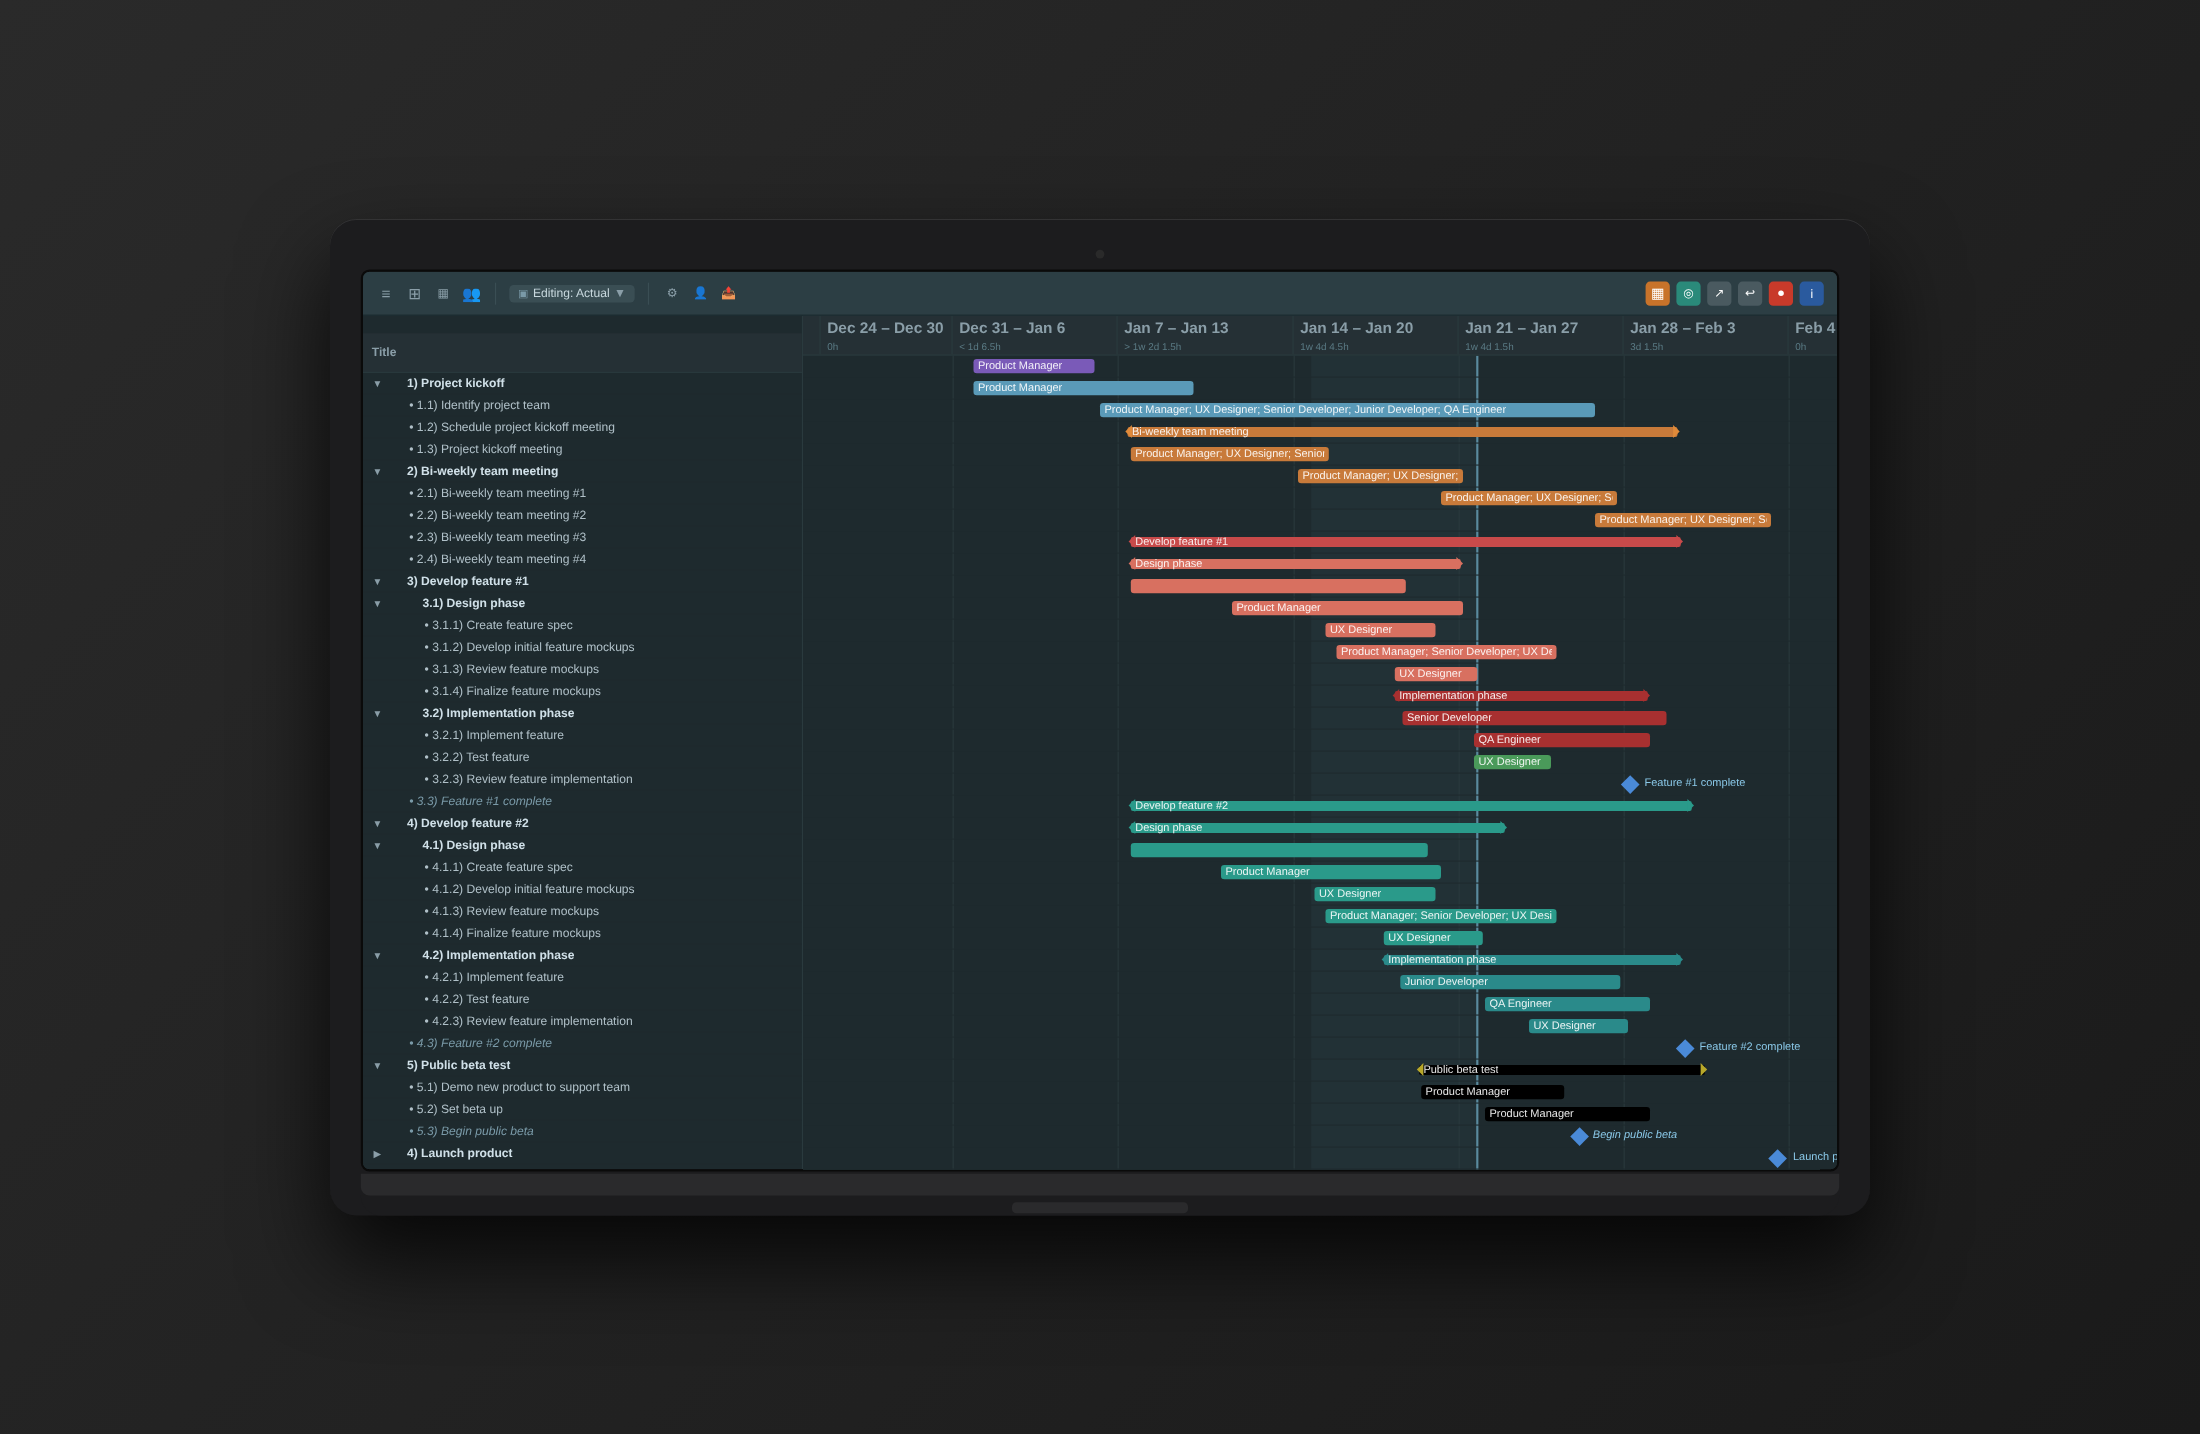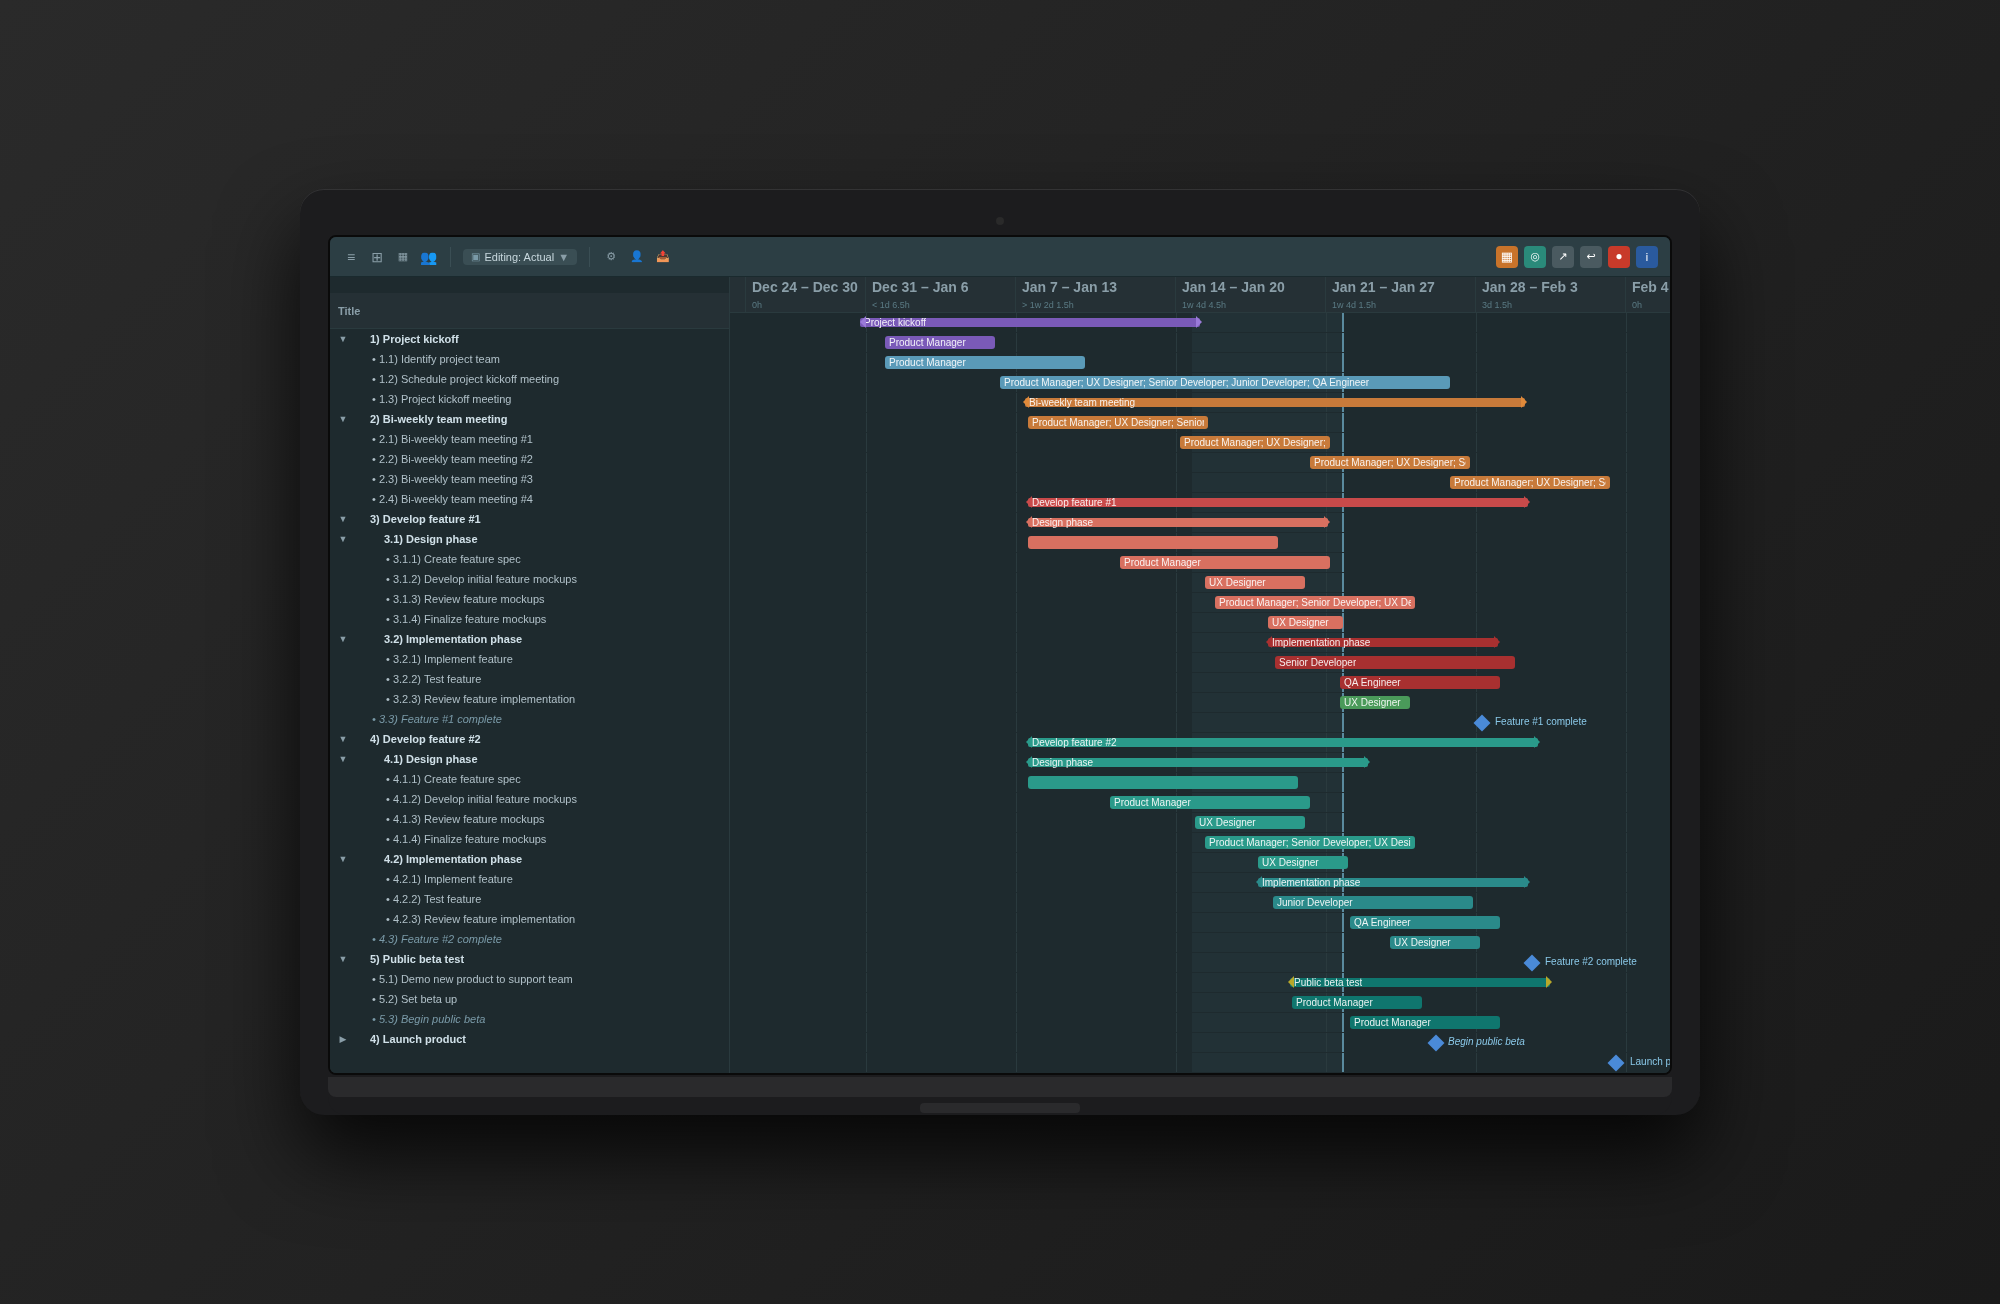--- a/index.html
+++ b/index.html
@@ -186,21 +186,21 @@
       font-size: 10px;
       color: rgba(255,255,255,0.9);
       white-space: nowrap;
       overflow: hidden;
     }
     .bar-purple { background: #7a5ab8; }
     .bar-blue-light { background: #5a9ab8; }
     .bar-orange { background: #c87a3a; }
     .bar-red { background: #c84a4a; }
     .bar-teal { background: #2a9a8a; }
-    .bar-yellow { background: #0f766e; }
+    .bar-yellow { background: #000000; }
     .bar-salmon { background: #d87060; }
     .bar-dark-red { background: #a83030; }
     .bar-green { background: #4a9a5a; }
     .bar-teal2 { background: #2a8a8a; }
 
     .milestone {
       position: absolute;
       width: 12px; height: 12px;
       top: 4px;
       transform: rotate(45deg);
@@ -468,27 +468,20 @@
               <div class="today-shade" style="left:462px; width:150px;"></div>
 
               <div class="gantt-vline" style="left:136px;"></div>
               <div class="gantt-vline" style="left:286px;"></div>
               <div class="gantt-vline" style="left:446px;"></div>
               <div class="gantt-vline" style="left:596px;"></div>
               <div class="gantt-vline" style="left:746px;"></div>
               <div class="gantt-vline gantt-vline-today" style="left:612px;"></div>
               <div class="gantt-vline" style="left:896px;"></div>
 
-              <div class="gantt-row">
-                <div class="bar bar-purple" style="left:130px; width:340px; height:9px; top:5px; border-radius:2px;">
-                  <span class="bar-label">Project kickoff</span>
-                </div>
-                <div style="position:absolute; left:130px; top:3px; width:0; height:0; border-top:6px solid transparent; border-bottom:6px solid transparent; border-right:6px solid #9a7ad8;"></div>
-                <div style="position:absolute; left:466px; top:3px; width:0; height:0; border-top:6px solid transparent; border-bottom:6px solid transparent; border-left:6px solid #9a7ad8;"></div>
-              </div>
 
               <div class="gantt-row">
                 <div class="bar bar-purple" style="left:155px; width:110px;">
                   <span class="bar-label">Product Manager</span>
                 </div>
               </div>
 
               <div class="gantt-row">
                 <div class="bar bar-blue-light" style="left:155px; width:200px;">
                   <span class="bar-label">Product Manager</span>

